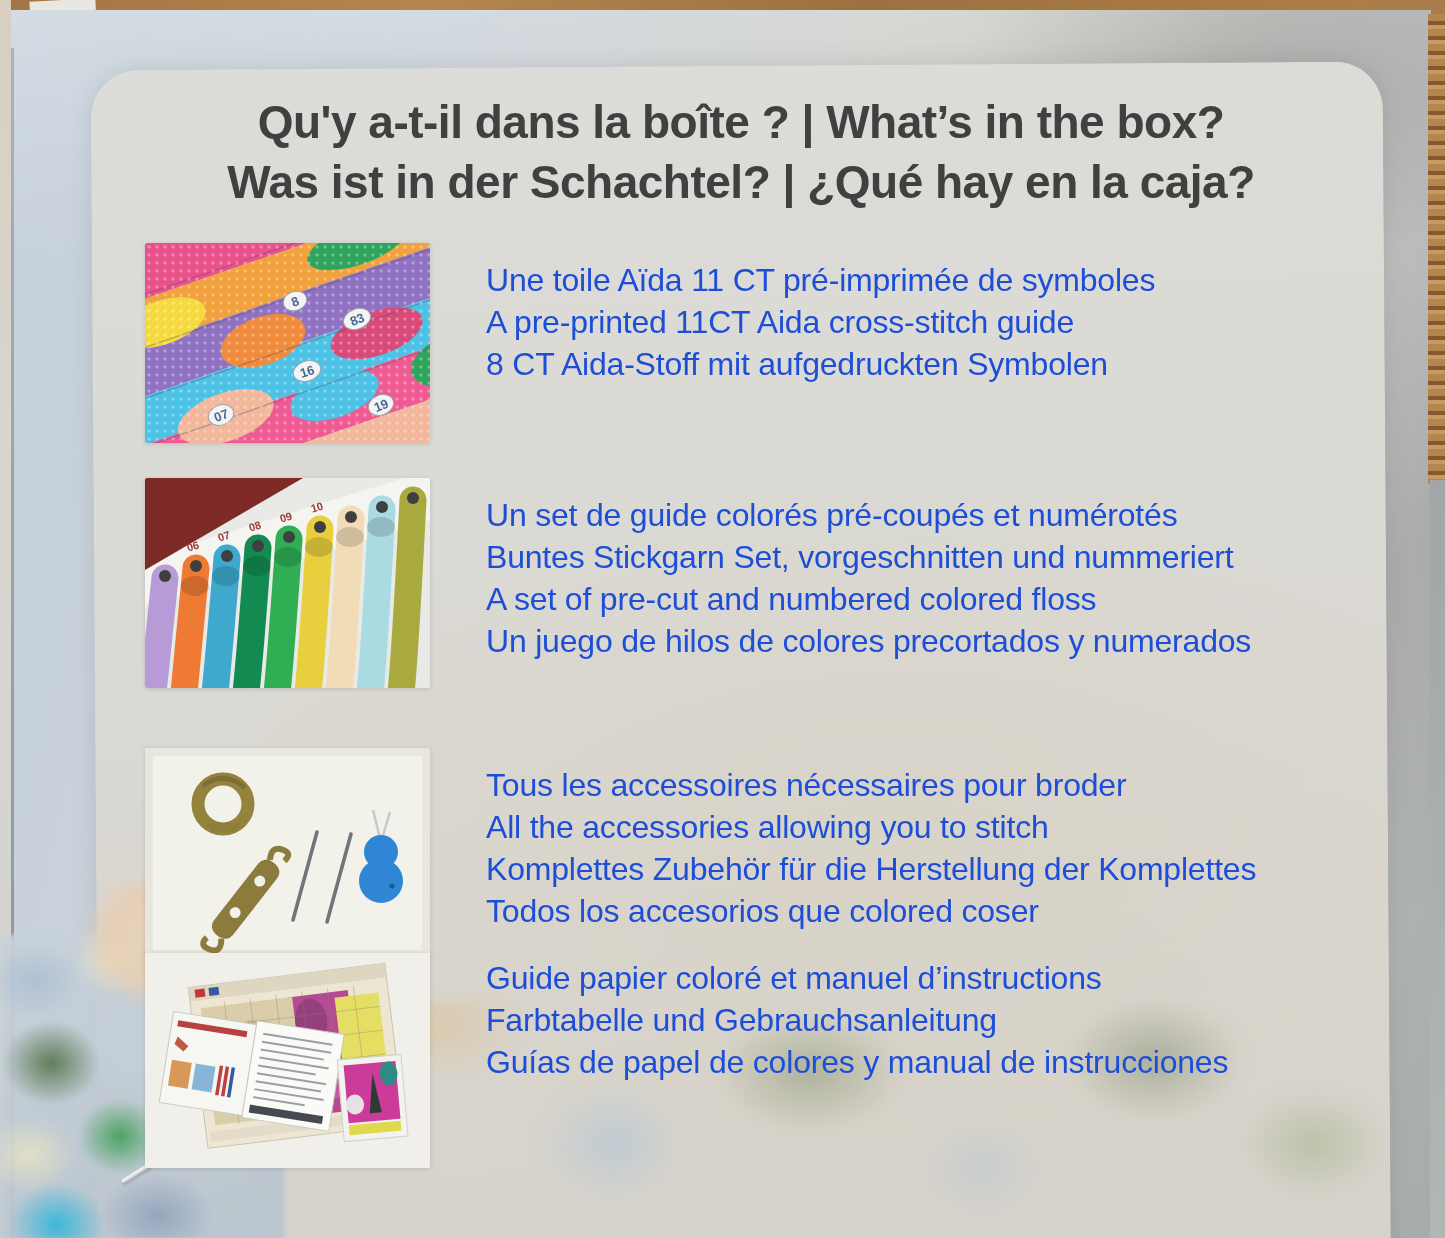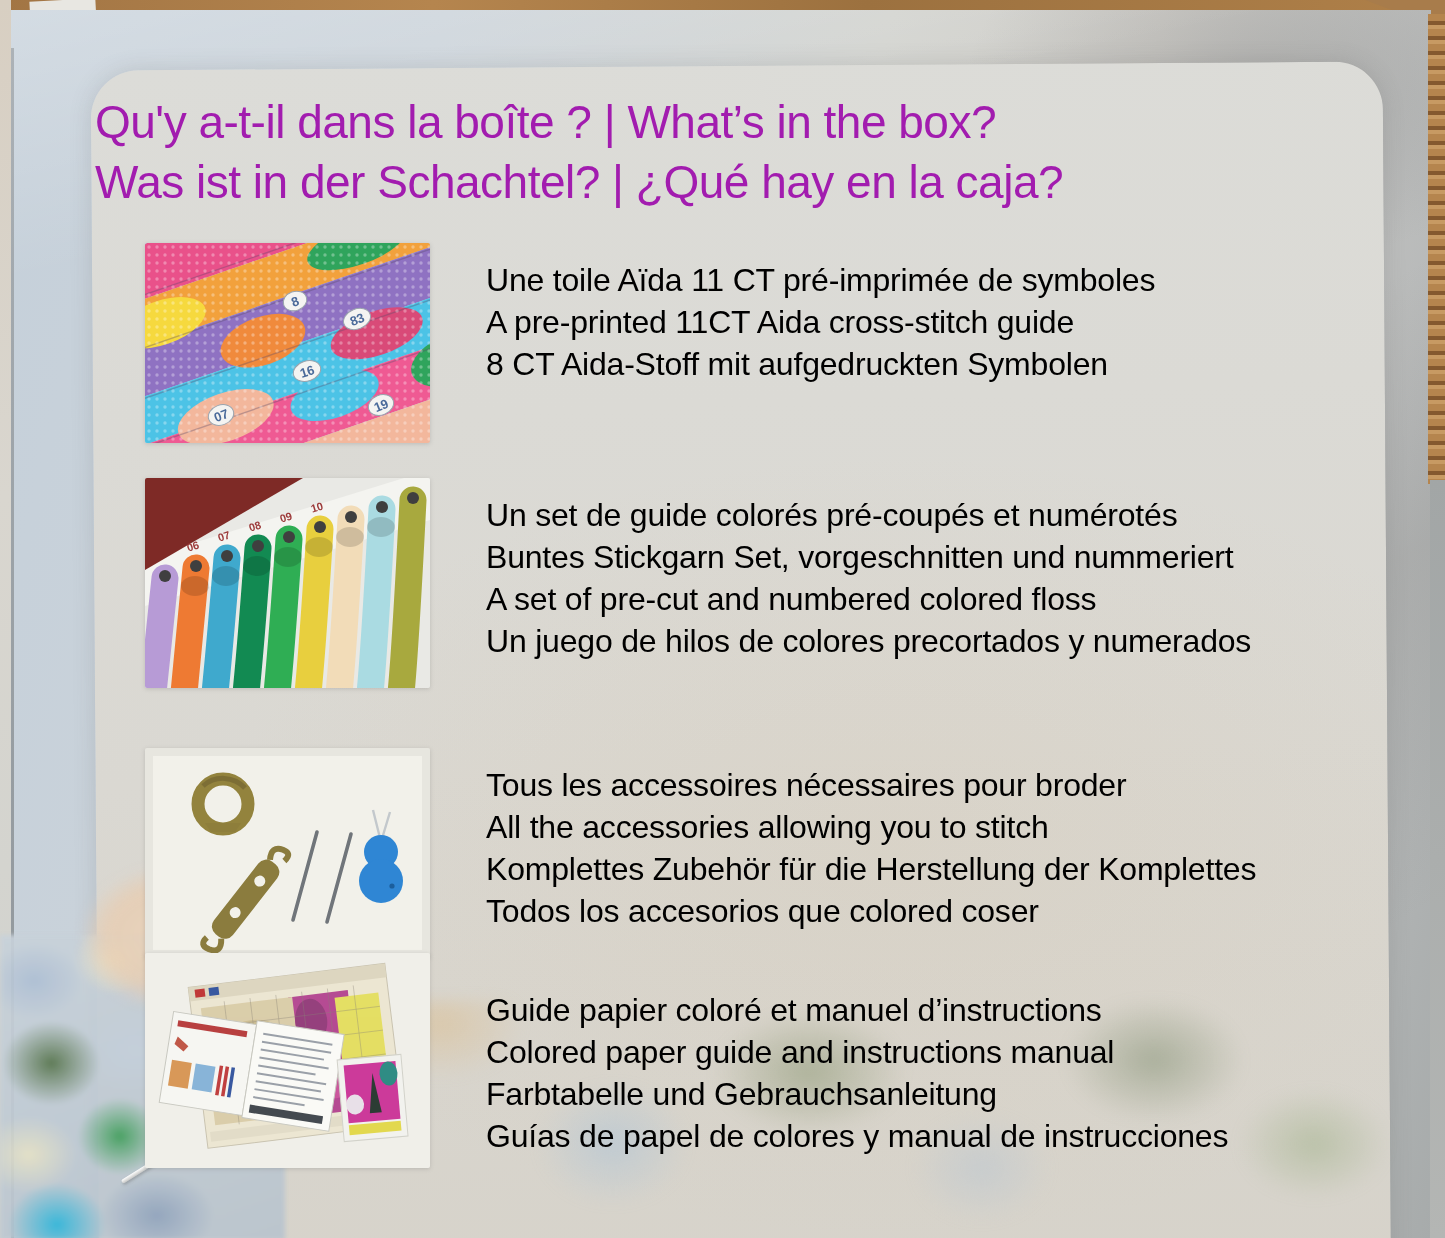--- a/index.html
+++ b/index.html
@@ -65,30 +65,30 @@
     opacity:.92;}
   .fingertip{position:absolute;left:55px;top:845px;width:230px;height:185px;z-index:4;
     filter:blur(6px);opacity:.8;
     background:radial-gradient(closest-side,#eed4b8,#e8cdb2 55%,transparent 78%);}
   .needle{position:absolute;left:122px;top:1180px;width:330px;height:4px;z-index:5;
     transform:rotate(-32deg);transform-origin:left center;border-radius:2px;
     background:linear-gradient(180deg,#ffffff,#c9c9c7);
     box-shadow:0 2px 3px rgba(80,80,80,.35);}
 
   
-  .title{position:absolute;left:95px;top:92px;width:1292px;z-index:6;
-    color:#a21caf;font-weight:normal;font-size:46px;line-height:60px;letter-spacing:-0.5px;}
+  .title{position:absolute;left:95px;top:92px;width:1292px;z-index:6;text-align:center;
+    color:#404040;font-weight:bold;font-size:46px;line-height:60px;letter-spacing:-0.5px;}
   .row{position:absolute;left:145px;z-index:6;display:flex;gap:56px;align-items:flex-start;}
   .row1{top:243px;} .row2{top:478px;} .row3{top:748px;} .row4{top:953px;}
   .thumb{flex:0 0 auto;width:285px;border-radius:2px;overflow:hidden;
     box-shadow:0 1px 4px rgba(100,100,100,.25);}
   .thumb svg{display:block;}
-  .desc{margin-top:16px;font-size:32px;line-height:42px;color:#000000;letter-spacing:-0.2px;
+  .desc{margin-top:16px;font-size:32px;line-height:42px;color:#1d4ed8;letter-spacing:-0.2px;
     max-width:940px;}
-  .row4 .desc{margin-top:36px;}
+  .row4 .desc{margin-top:4px;}
 </style>
 </head>
 <body>
 
 <div class="scene">
 
   <div class="wood"></div>
   <div class="wood-corner-right"></div>
   <div class="flap"></div>
   <div class="box-face">
@@ -311,19 +311,18 @@
           <rect x="202" y="110" width="52" height="58" fill="#cc3a9a"></rect>
           <path d="M224,160 L230,120 L236,160 Z" fill="#2c3c34"></path>
           <ellipse cx="246" cy="122" rx="9" ry="12" fill="#2f8c84"></ellipse>
           <ellipse cx="210" cy="150" rx="9" ry="10" fill="#e8e0e8"></ellipse>
           <rect x="202" y="170" width="52" height="10" fill="#e2d84e"></rect>
         </g>
       </svg>
     </div>
     <div class="desc">
       <div>Guide papier coloré et manuel d’instructions</div>
-      <div>Colored paper guide and instructions manual</div>
       <div>Farbtabelle und Gebrauchsanleitung</div>
       <div>Guías de papel de colores y manual de instrucciones</div>
     </div>
   </div>
 
 </div>
 
 </body></html>

